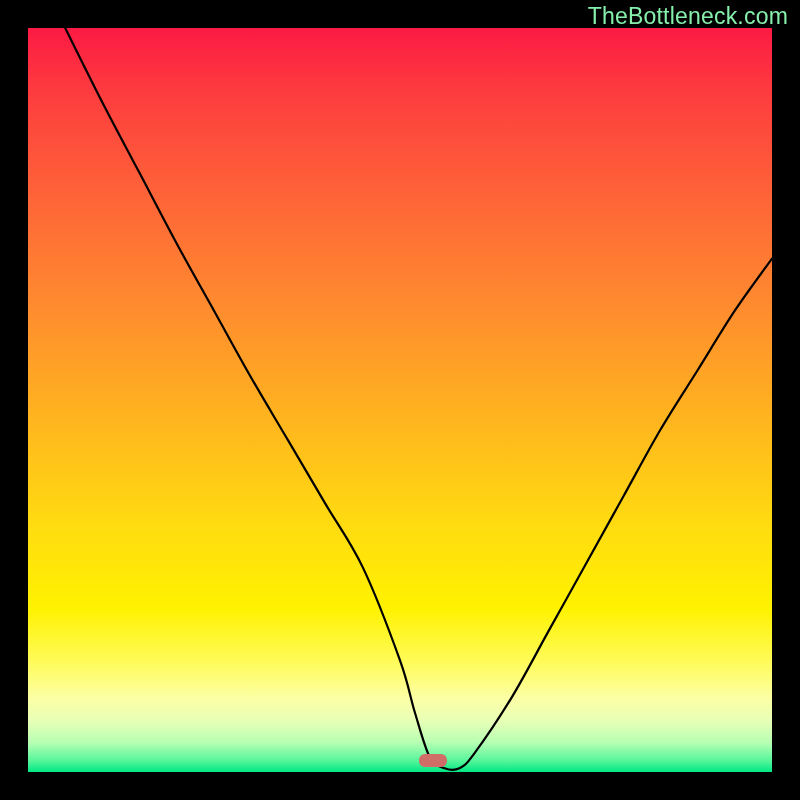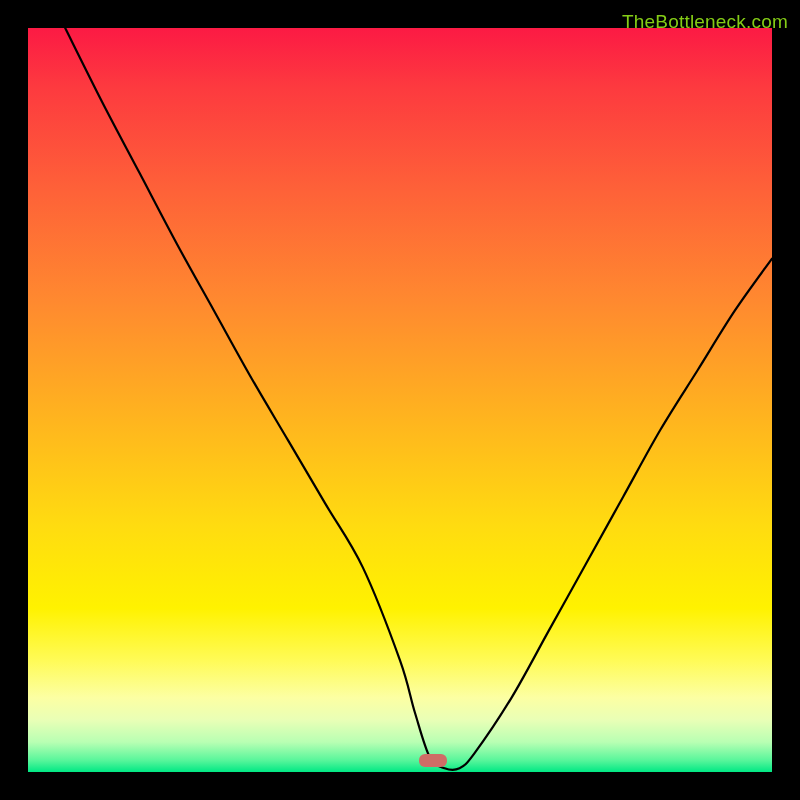--- a/index.html
+++ b/index.html
@@ -11,25 +11,25 @@
     overflow: hidden;
   }
   .frame {
     position: relative;
     width: 800px;
     height: 800px;
     background: #000;
   }
   .watermark {
     position: absolute;
-    top: 11px;
+    top: 3px;
     right: 12px;
-    color: #84cc16;
+    color: #86efac;
     font-family: Arial, Helvetica, sans-serif;
-    font-size: 19px;
+    font-size: 23px;
     letter-spacing: 0.2px;
     z-index: 10;
   }
   
   .plot {
     position: absolute;
     left: 28px;
     top: 28px;
     width: 744px;   
     height: 744px;

